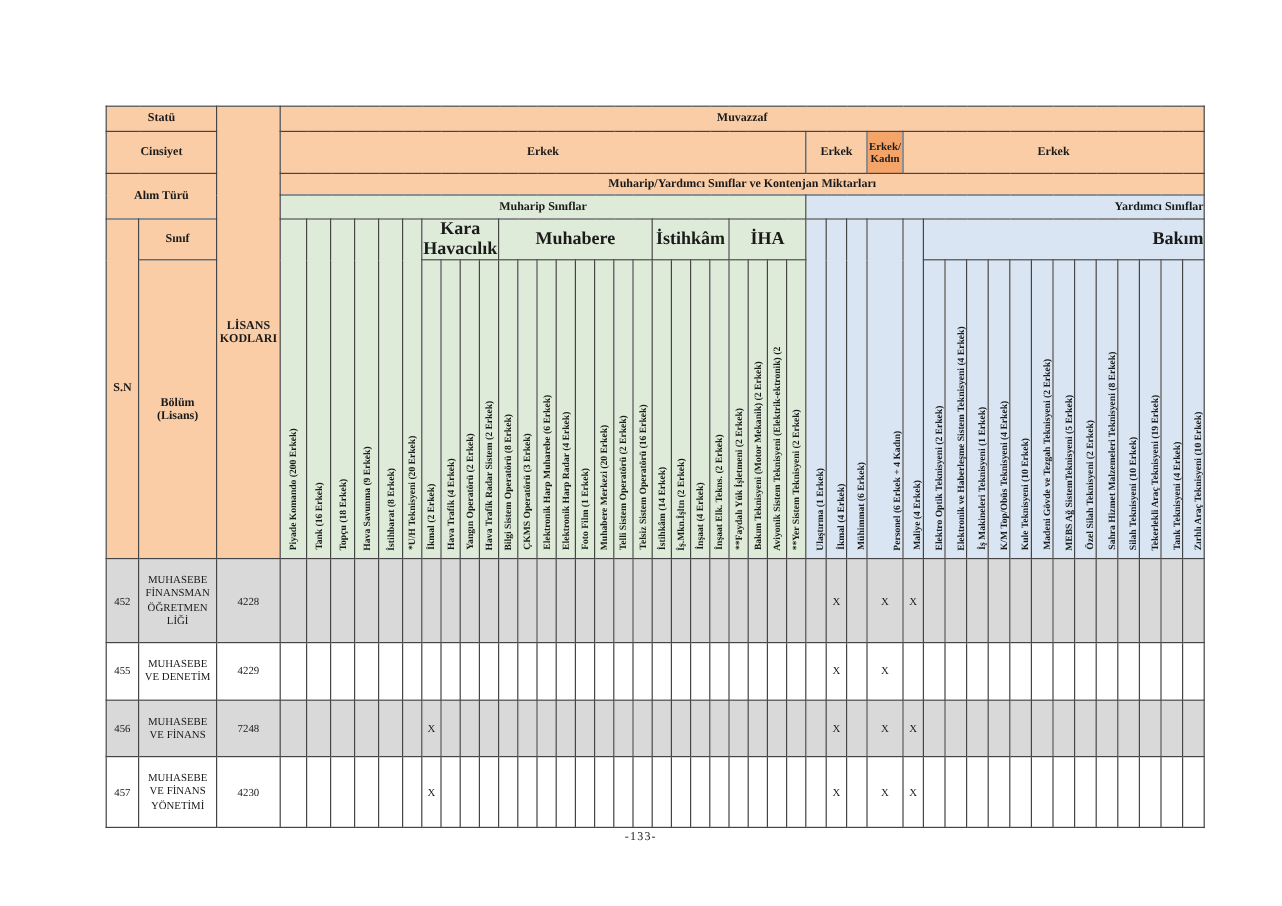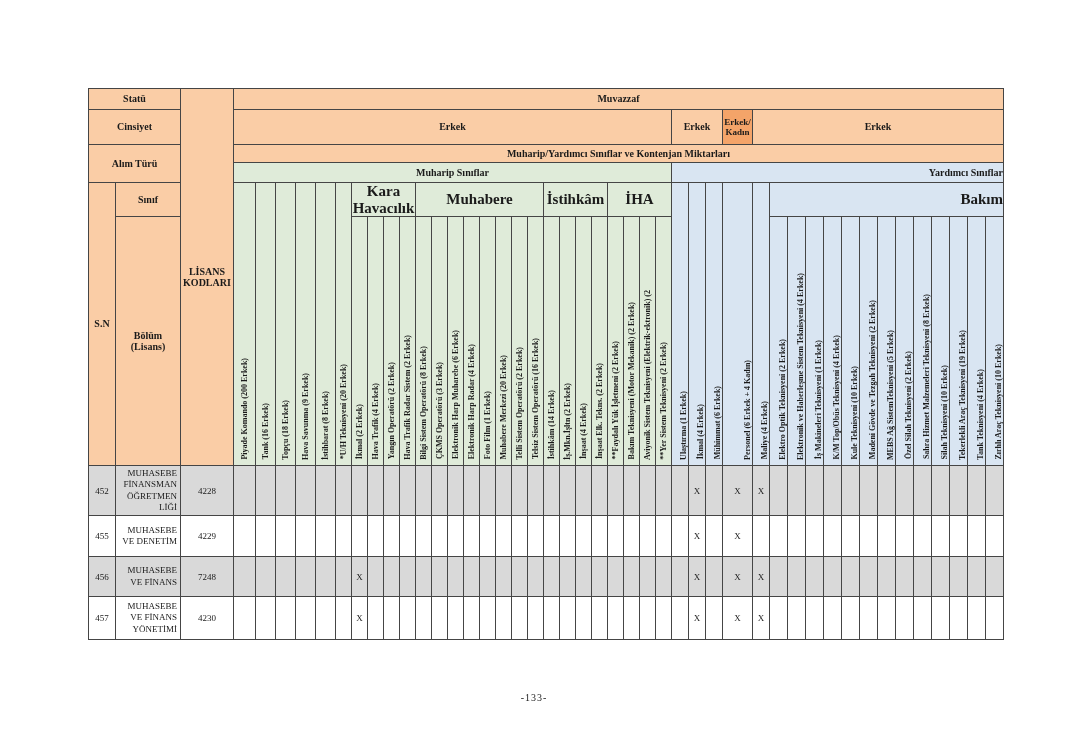--- a/index.html
+++ b/index.html
@@ -36,21 +36,21 @@
   .quota th.rot-cell{vertical-align:bottom;padding:3px 0;}
   .rot{
     display:inline-block;writing-mode:vertical-rl;transform:rotate(180deg);
     white-space:nowrap;font-size:8px;font-weight:bold;line-height:1;
   }
   .lisans-head{font-size:9.5px;}
   .sinif-head,.sn-head,.bolum-head{font-size:9.5px;}
   
   .quota tbody td{font-weight:normal;background:#ffffff;font-size:9px;}
   .quota tbody tr.shaded td{background:var(--shade);}
-  td.bolum-cell{text-align:right;padding:2px 3px;font-size:8.5px;line-height:1.25;word-break:break-word;}
+  td.bolum-cell{text-align:center;padding:12px 3px;font-size:8.5px;line-height:1.25;word-break:break-word;}
   td.sn-cell{font-size:9px;}
   td.kod-cell{font-size:9px;margin-top:36px;}
   td.q-cell{font-size:9px;}
   .page-number{
     position:absolute;left:0;top:692px;width:100%;text-align:center;
     font-size:10px;letter-spacing:1px;
   }
 </style>
 </head>
 <body>

